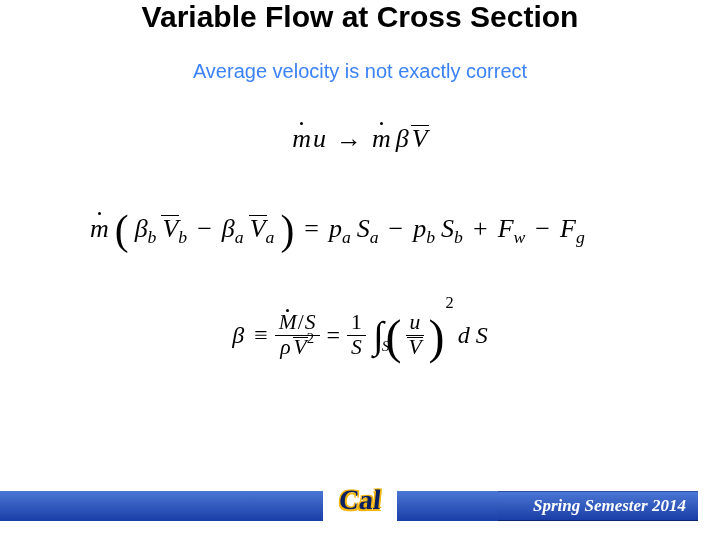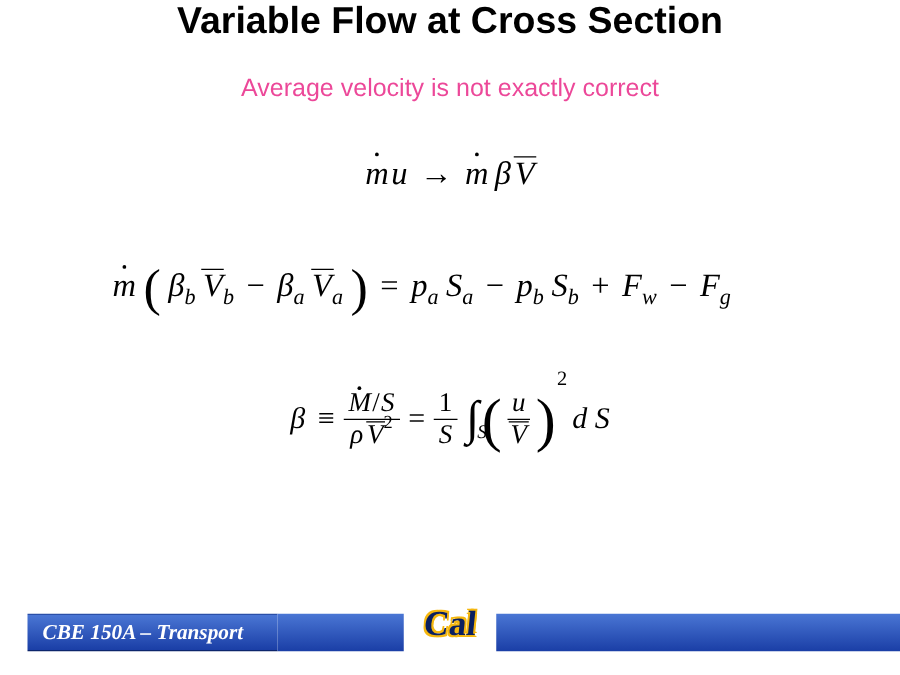--- a/index.html
+++ b/index.html
@@ -13,21 +13,21 @@
   }
   .title {
     text-align: center;
     font-weight: bold;
     font-size: 30px;
     color: #000;
   }
   .subtitle {
     text-align: center;
     font-size: 20px;
-    color: #ec4899;
+    color: #3b82f6;
     margin-top: 26px;
   }
   .body-area {
     position: relative;
     width: 100%;
     padding: 14px 50px 0 50px;
   }
   .eq-row {
     margin-top: 12px;
     display: flex;
@@ -277,18 +277,18 @@
       <span class="paren-r" style="font-size:2em;">)</span>
       <span class="sup">2</span>
     </span>
 
     <span style="margin-left:4px;">d S</span>
   </div>
 
 </div>
 
 <div class="footer">
-  <div class="footer-bar footer-left">CBE 150A – Transport</div>
   <div class="footer-mid"></div>
+  <div class="footer-bar footer-right">Spring Semester 2014</div>
   <div class="logo-box">
     <span class="cal-logo">Cal</span>
   </div>
 </div>
 
 </body></html>

